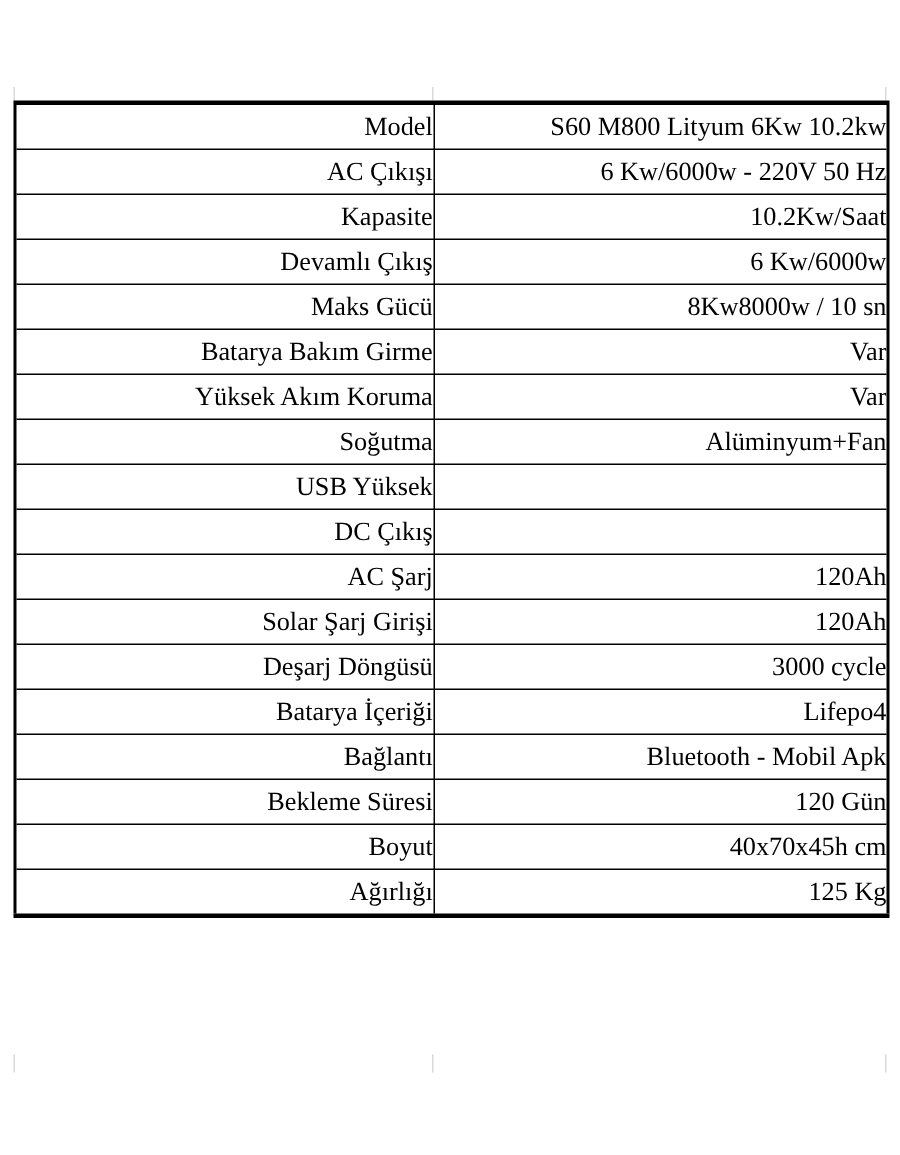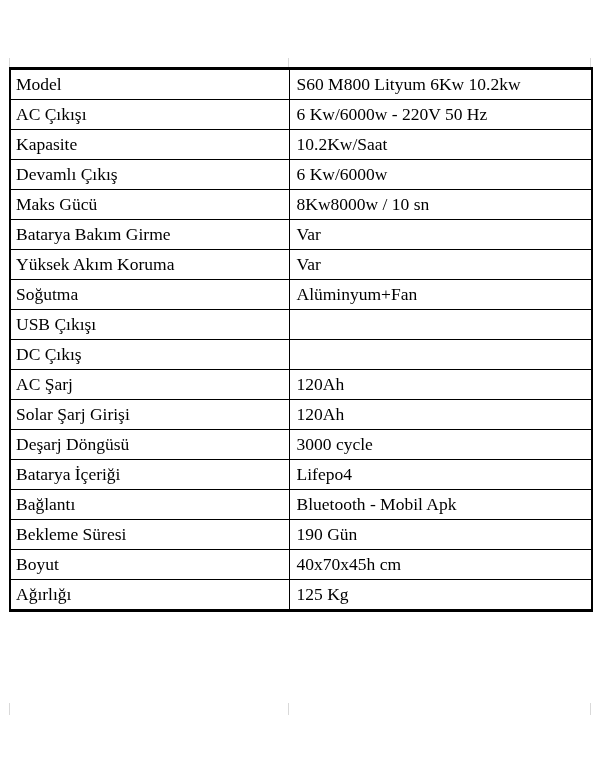--- a/index.html
+++ b/index.html
@@ -15,20 +15,21 @@
     font-family: "Liberation Serif", "DejaVu Serif", serif;
     overflow: hidden;
   }
 
   #page-root {
     position: absolute;
     left: 0;
     top: 0;
     width: 600px;
     height: 770px;
+    text-align: right;
   }
 
   
   .guide-tick {
     position: absolute;
     width: 1px;
     background: #d9d9d9;
   }
   .guide-tick.t-a { left: 9px;   top: 58px; height: 12px; }
   .guide-tick.t-b { left: 288px; top: 58px; height: 12px; }
@@ -125,21 +126,21 @@
           </tr>
           <tr>
             <td class="cell-label">Yüksek Akım Koruma</td>
             <td class="cell-value">Var</td>
           </tr>
           <tr>
             <td class="cell-label">Soğutma</td>
             <td class="cell-value">Alüminyum+Fan</td>
           </tr>
           <tr>
-            <td class="cell-label">USB Çıkışı</td>
+            <td class="cell-label">USB Yüksek</td>
             <td class="cell-value"></td>
           </tr>
           <tr>
             <td class="cell-label">DC Çıkış</td>
             <td class="cell-value"></td>
           </tr>
           <tr>
             <td class="cell-label">AC Şarj</td>
             <td class="cell-value">120Ah</td>
           </tr>
@@ -154,21 +155,21 @@
           <tr>
             <td class="cell-label">Batarya İçeriği</td>
             <td class="cell-value">Lifepo4</td>
           </tr>
           <tr>
             <td class="cell-label">Bağlantı</td>
             <td class="cell-value">Bluetooth - Mobil Apk</td>
           </tr>
           <tr>
             <td class="cell-label">Bekleme Süresi</td>
-            <td class="cell-value">190 Gün</td>
+            <td class="cell-value">120 Gün</td>
           </tr>
           <tr>
             <td class="cell-label">Boyut</td>
             <td class="cell-value">40x70x45h cm</td>
           </tr>
           <tr>
             <td class="cell-label">Ağırlığı</td>
             <td class="cell-value">125 Kg</td>
           </tr>
         </tbody>

